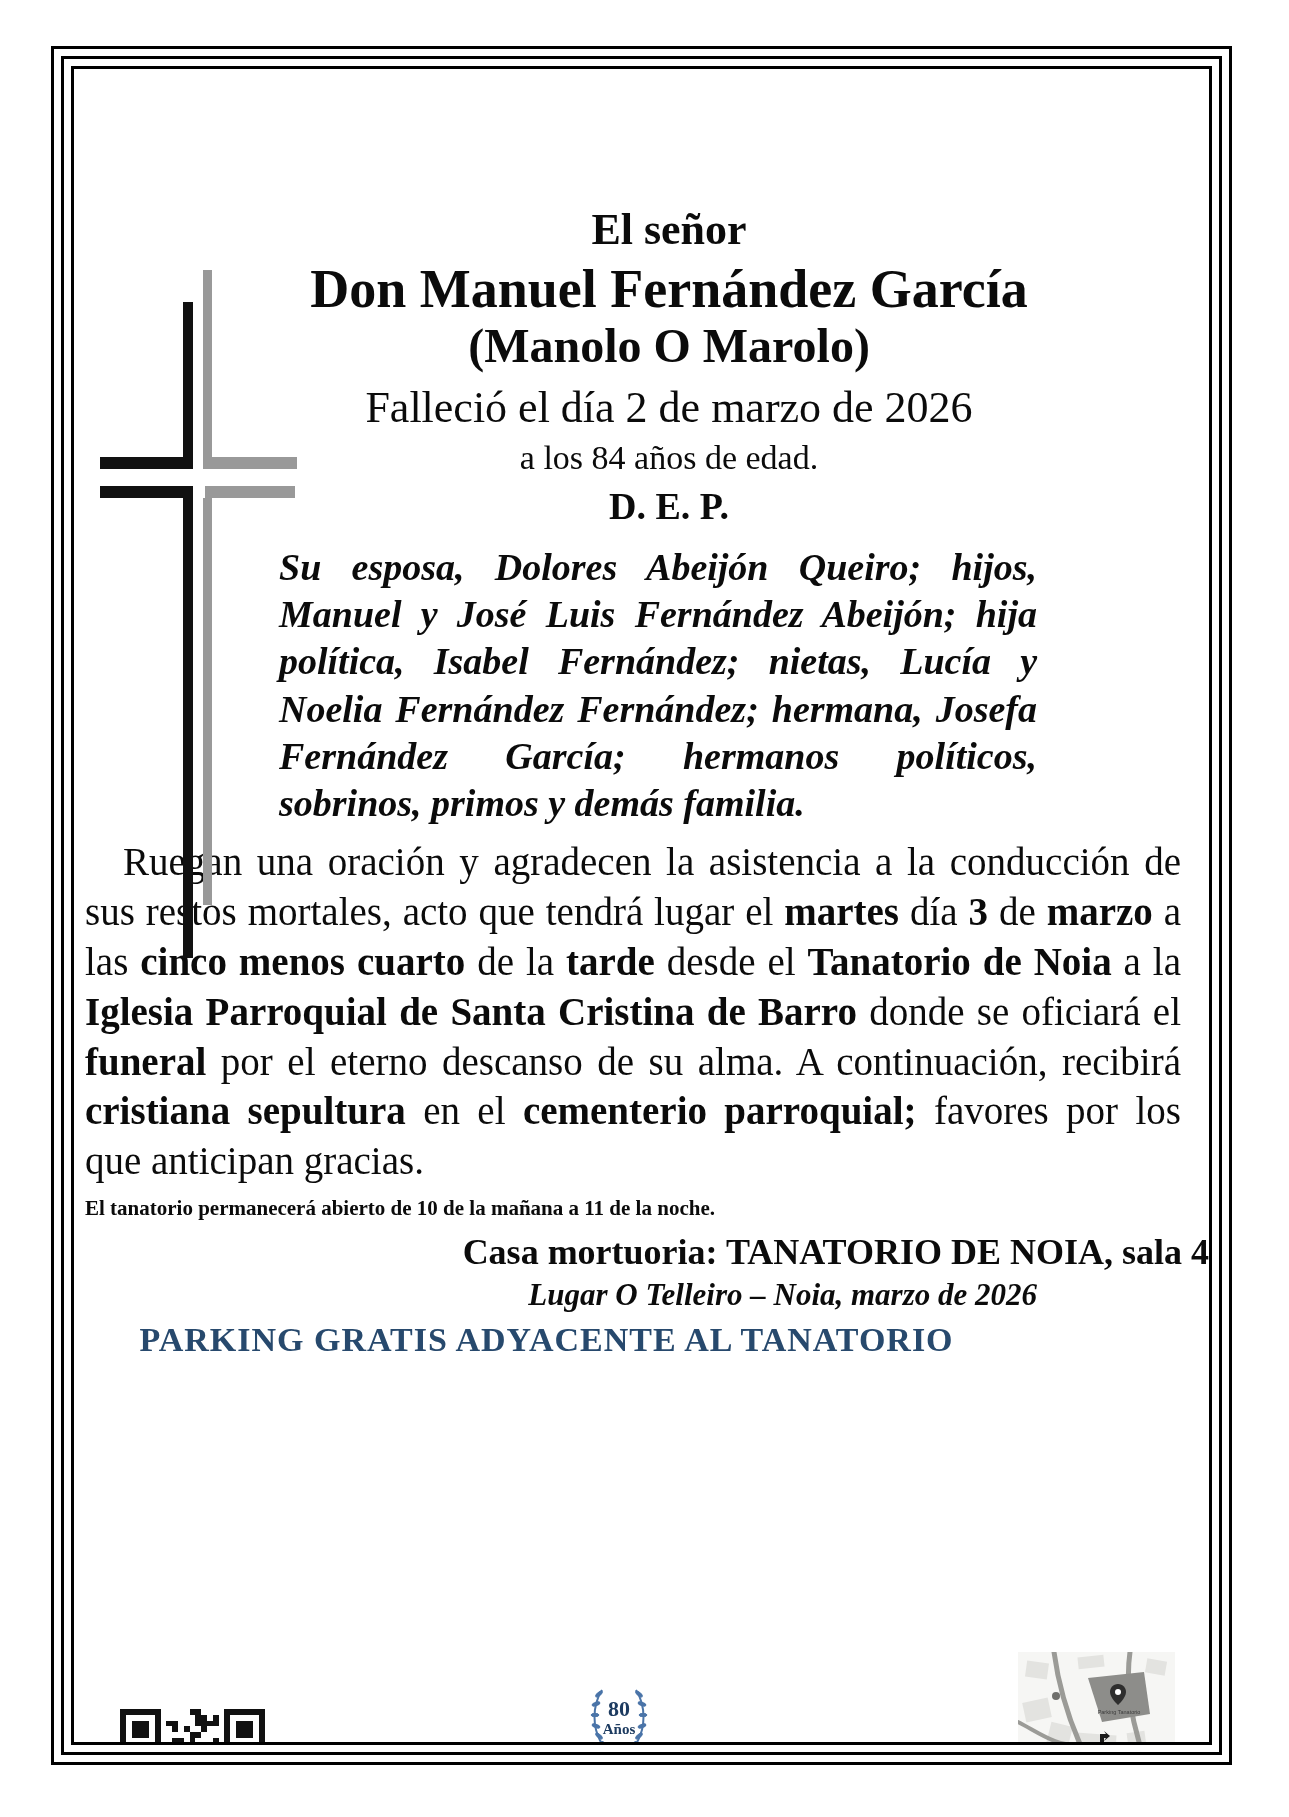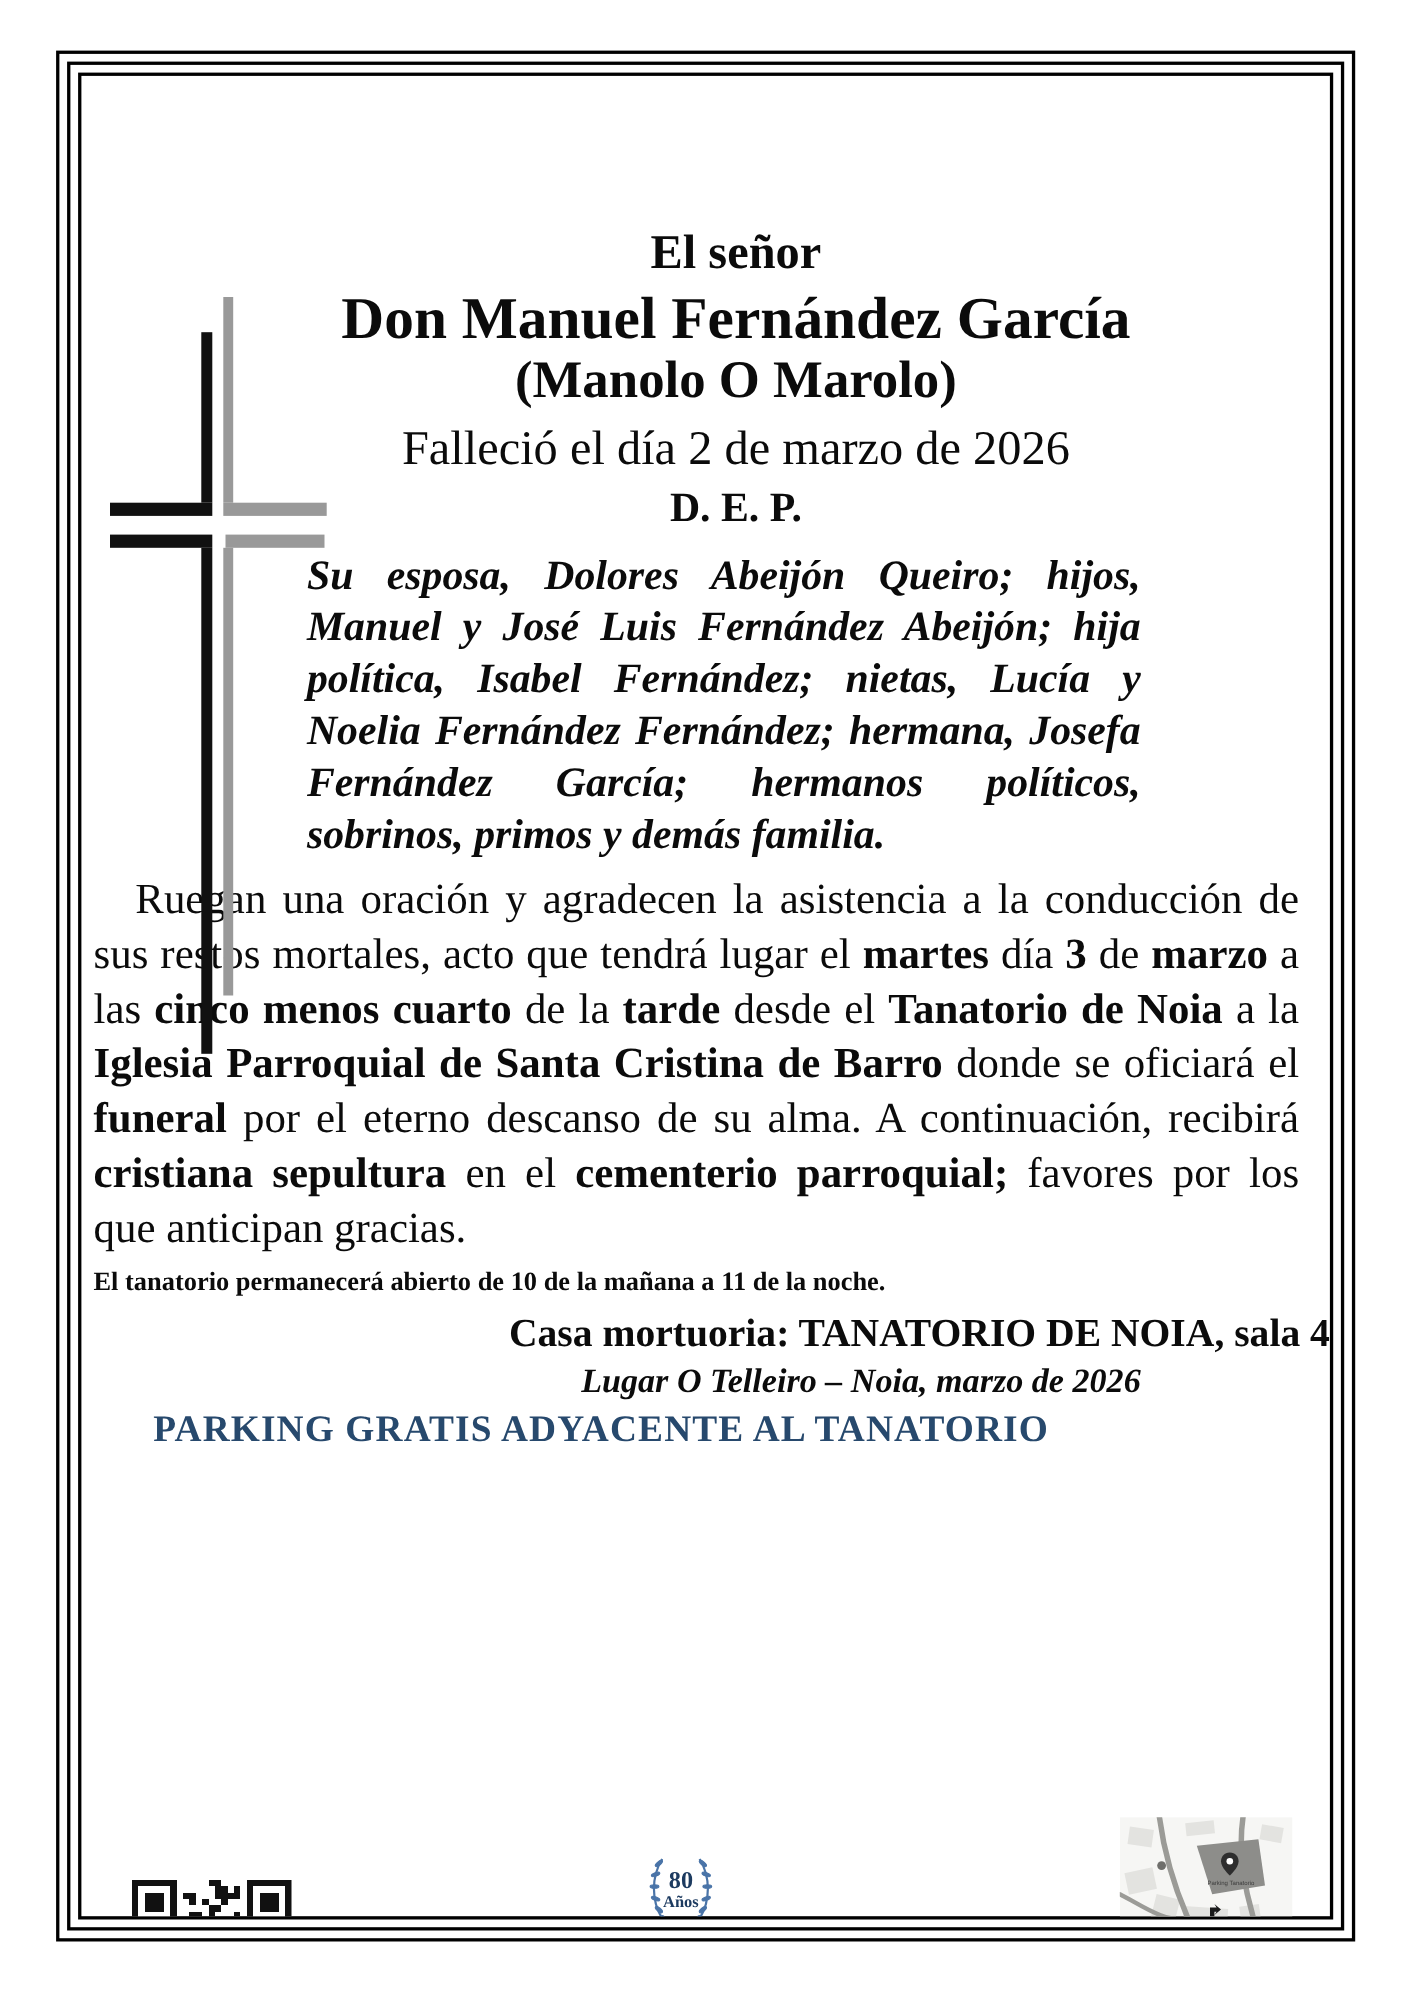--- a/index.html
+++ b/index.html
@@ -22,21 +22,21 @@
   .hdr-death2    { font-size:34px; line-height:1.3; }
   .hdr-dep       { font-size:38px; font-weight:bold; margin-top:4px; }
 
   .family { margin:16px 172px 0 205px; font-size:38px; font-weight:bold; font-style:italic;
             text-align:justify; line-height:1.24; }
 
   .body-par { margin:10px 28px 0 11px; font-size:39px; text-align:justify;
               line-height:1.28; text-indent:38px; }
   .body-par b { font-weight:bold; }
 
-  .fine { margin:8px 0 0 11px; font-size:24px; font-weight:bold; line-height:1.38; }
+  .fine { margin:8px 0 0 11px; font-size:21px; font-weight:bold; line-height:1.38; }
   .fine a { color:#3a6ea8; text-decoration:underline; cursor:pointer; }
 
   .mortuary  { text-align:right; padding-left:80px; font-size:36px; font-weight:bold; margin-top:8px; }
   .place-date{ text-align:right; margin-right:172px; font-size:31px; font-weight:bold; font-style:italic; margin-top:4px; }
   .parking   { text-align:center; margin-right:190px; color:#27496d; font-size:34px; font-weight:bold;
                letter-spacing:1px; margin-top:8px; }
 
   .qr { position:absolute; left:46px; top:1505px; width:145px; height:145px; }
 
   .footer-center { position:absolute; left:295px; top:1480px; width:500px; text-align:center; color:#1d3b60; }
@@ -61,20 +61,21 @@
        <rect x="103" y="187" width="94" height="12" fill="#999999"></rect>
        <rect x="0" y="216" width="93" height="12" fill="#111111"></rect>
        <rect x="105" y="216" width="90" height="12" fill="#999999"></rect>
      </svg>
 
      <div class="hdr">
        <div class="hdr-honorific">El señor</div>
        <div class="hdr-name">Don Manuel Fernández García</div>
        <div class="hdr-nick">(Manolo O Marolo)</div>
        <div class="hdr-death">Falleció el día 2 de marzo de 2026</div>
+       <div class="hdr-death2">a los 84 años de edad.</div>
        <div class="hdr-dep">D. E. P.</div>
      </div>
 
      <div class="family">Su esposa, Dolores Abeijón Queiro; hijos, Manuel y José Luis Fernández Abeijón; hija política, Isabel Fernández; nietas, Lucía y Noelia Fernández Fernández; hermana, Josefa Fernández García; hermanos políticos, sobrinos, primos y demás familia.</div>
 
      <div class="body-par"><span>Ruegan una oración y agradecen la asistencia a la conducción de sus restos mortales, acto que tendrá lugar el </span><b>martes</b><span> día </span><b>3</b><span> de </span><b>marzo</b><span> a las </span><b>cinco menos cuarto</b><span> de la </span><b>tarde</b><span> desde el </span><b>Tanatorio de Noia</b><span> a la </span><b>Iglesia Parroquial de Santa Cristina de Barro</b><span> donde se oficiará el </span><b>funeral</b><span> por el eterno descanso de su alma. A continuación, recibirá </span><b>cristiana sepultura</b><span> en el </span><b>cementerio parroquial;</b><span> favores por los que anticipan gracias.</span></div>
 
      <div class="fine">
        <div>El tanatorio permanecerá abierto de 10 de la mañana a 11 de la noche.</div>
      </div>

